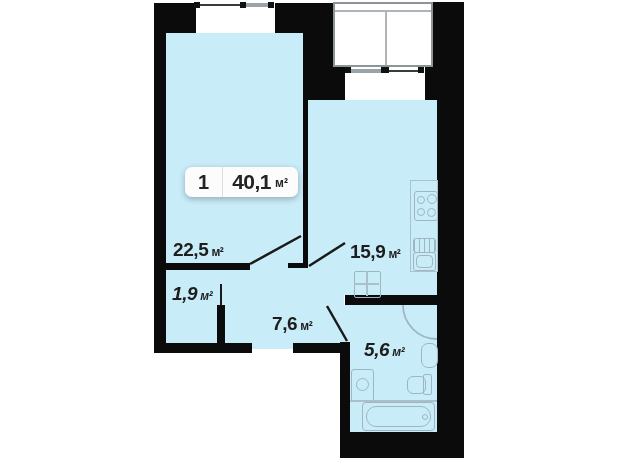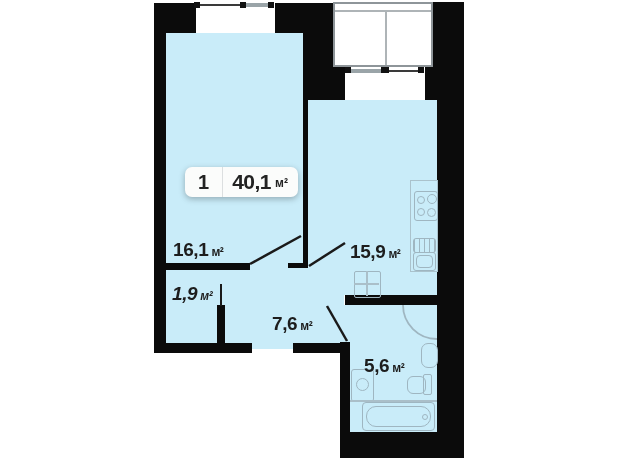--- a/index.html
+++ b/index.html
@@ -124,28 +124,28 @@
   </svg>
 
   <div class="badge">
     <span class="badge-rooms">1</span>
     <span class="badge-divider"></span>
     <span class="badge-area">40,1</span>
     <span class="badge-unit">м²</span>
   </div>
 
   <div class="arealbl" style="left:173px;top:240px;">
-    <span>16,1</span><span class="unit">м²</span>
+    <span>22,5</span><span class="unit">м²</span>
   </div>
   <div class="arealbl" style="left:350px;top:242px;">
     <span>15,9</span><span class="unit">м²</span>
   </div>
   <div class="arealbl" style="left:172px;top:284px;font-style:italic;">
     <span>1,9</span><span class="unit">м²</span>
   </div>
   <div class="arealbl" style="left:272px;top:314px;">
     <span>7,6</span><span class="unit">м²</span>
   </div>
-  <div class="arealbl" style="left:364px;top:356px;">
+  <div class="arealbl" style="left:364px;top:340px;font-style:italic;">
     <span>5,6</span><span class="unit">м²</span>
   </div>
 
 </div>
 
 </body></html>

